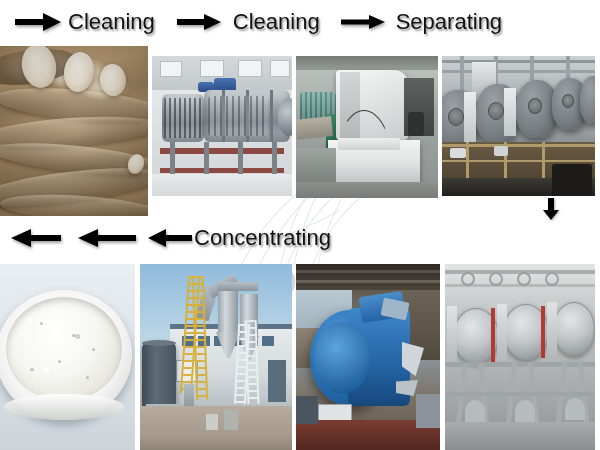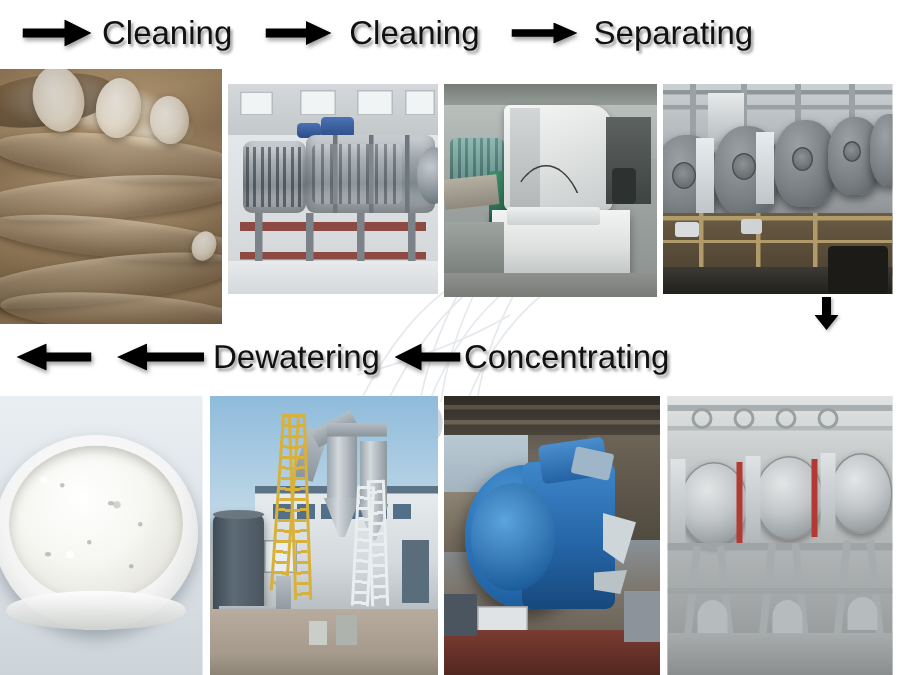--- a/index.html
+++ b/index.html
@@ -276,21 +276,20 @@
     <div class="arrow" style="width:56px;margin-left:8px;">
       <svg width="50" height="18" viewBox="0 0 50 18">
           <path d="M50 6 H20 V0 L0 9 L20 18 V12 H50 Z" fill="#000"></path>
         </svg>
     </div>
     <div class="arrow" style="width:62px;margin-left:12px;">
       <svg width="58" height="18" viewBox="0 0 58 18">
           <path d="M58 6 H20 V0 L0 9 L20 18 V12 H58 Z" fill="#000"></path>
         </svg>
     </div>
-    <div class="step-label" style="margin-left:4px;">Dewatering</div>
     <div class="arrow" style="width:48px;margin-left:8px;">
       <svg width="44" height="18" viewBox="0 0 44 18">
           <path d="M44 6 H18 V0 L0 9 L18 18 V12 H44 Z" fill="#000"></path>
         </svg>
     </div>
     <div class="step-label" style="margin-left:0px;">Concentrating</div>
   </div>
 
   <div style="position:absolute;left:543px;top:198px;z-index:13;filter:drop-shadow(1px 1.5px 1px rgba(120,120,120,0.6));">
     <svg width="16" height="22" viewBox="0 0 16 22">

